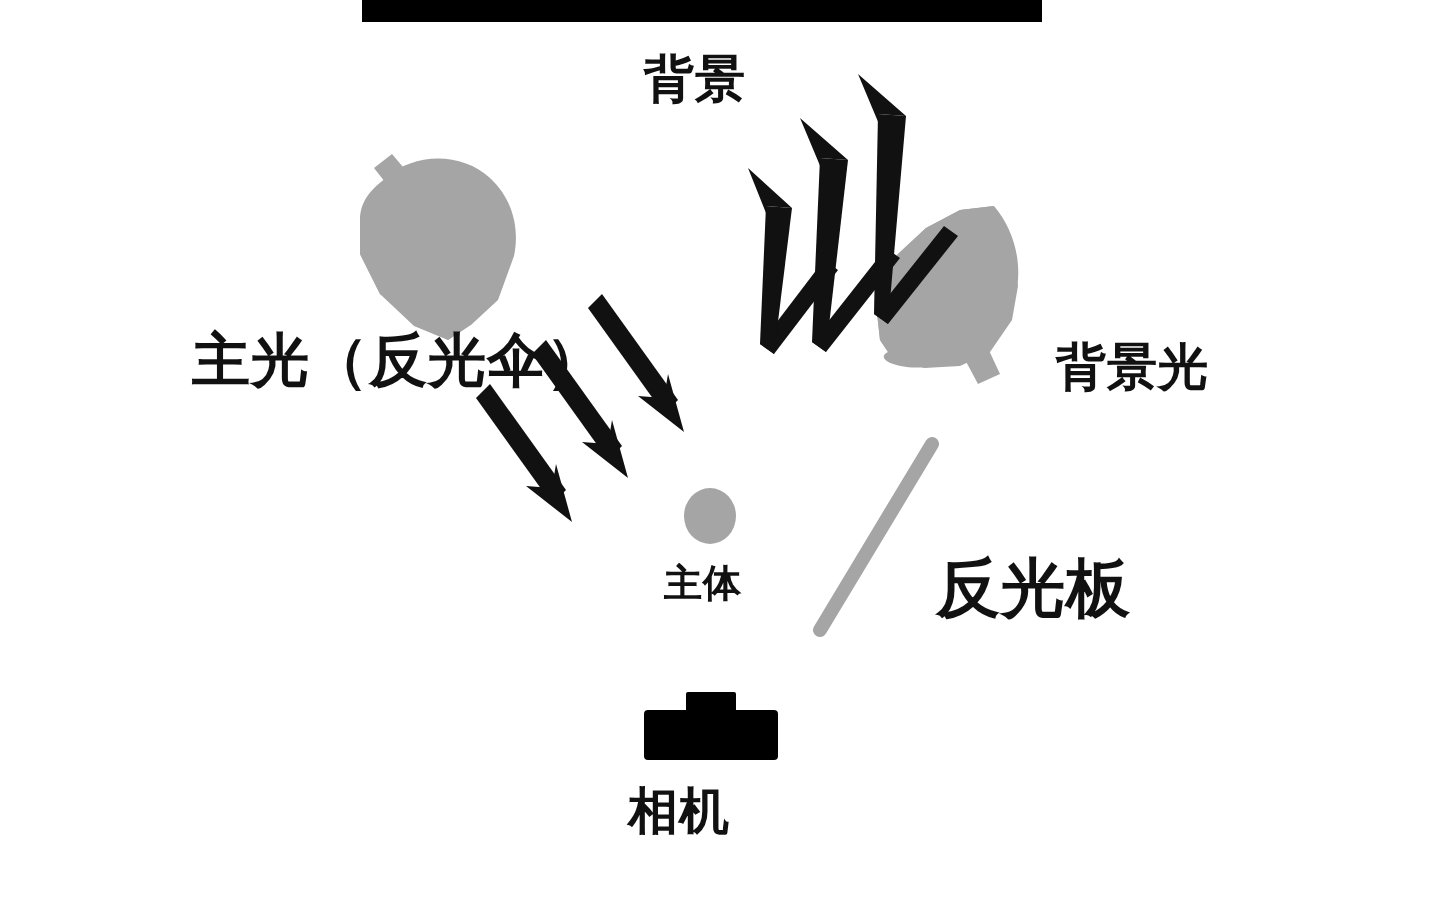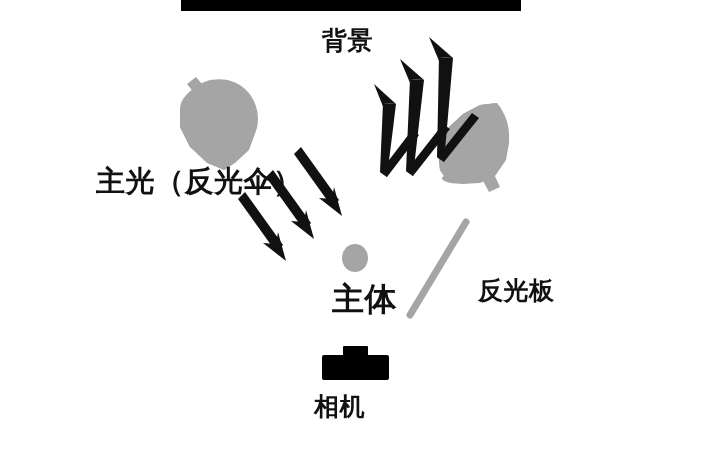--- a/index.html
+++ b/index.html
@@ -32,22 +32,22 @@
     font-weight: bold;
     font-family: "Liberation Sans", "DejaVu Sans", sans-serif;
     white-space: nowrap;
     letter-spacing: 0.5px;
     line-height: 1;
     user-select: none;
   }
   #label-background  { left: 322px; top: 28px;  font-size: 25px; }
   #label-key-light   { left: 96px;  top: 167px; font-size: 29px; }
   #label-bg-light    { left: 528px; top: 172px; font-size: 25px; }
-  #label-reflector   { left: 478px; top: 278px; font-size: 25px; }
-  #label-subject     { left: 332px; top: 283px; font-size: 32px; }
+  #label-reflector   { left: 468px; top: 278px; font-size: 32px; }
+  #label-subject     { left: 332px; top: 283px; font-size: 19px; }
   #label-camera      { left: 314px; top: 394px; font-size: 25px; }
 </style>
 </head>
 <body>
 
 <div id="stage">
 
   <svg id="diagram-svg" viewBox="0 0 720 453">
 
     <rect x="181" y="0" width="340" height="11" fill="#000000"></rect>
@@ -138,20 +138,21 @@
       <rect x="322" y="355" width="67" height="25" rx="2"></rect>
       <rect x="343" y="346" width="25" height="11" rx="1"></rect>
     </g>
 
   </svg>
 
   <div class="label" id="label-background">背景</div>
 
   <div class="label" id="label-key-light">主光（反光伞）</div>
 
+  <div class="label" id="label-bg-light">背景光</div>
 
   <div class="label" id="label-reflector">反光板</div>
 
   <div class="label" id="label-subject">主体</div>
 
   <div class="label" id="label-camera">相机</div>
 
 </div>
 
 </body></html>

